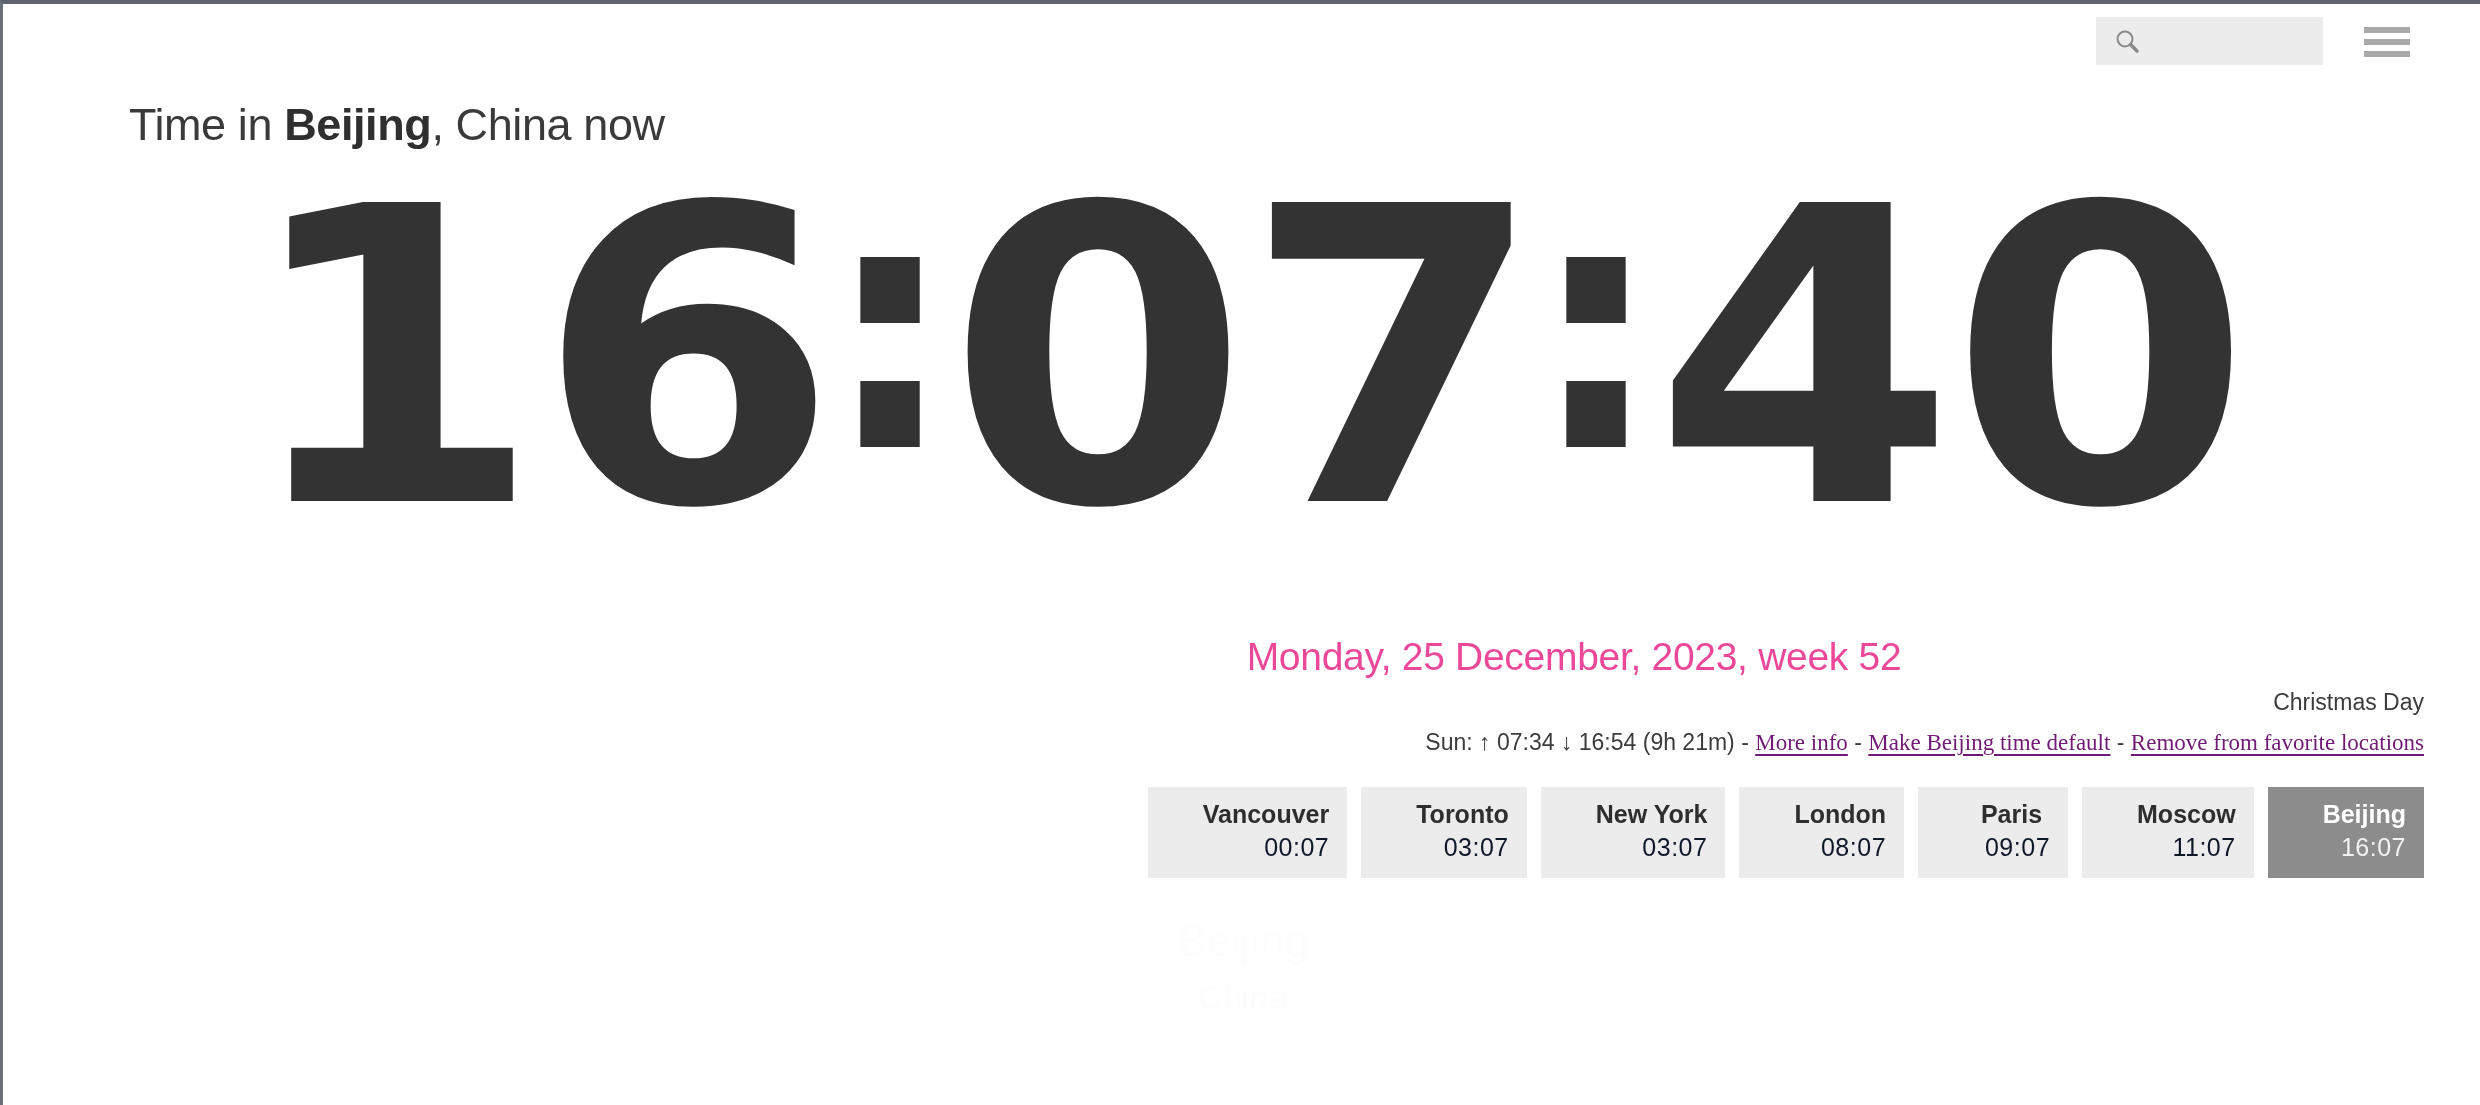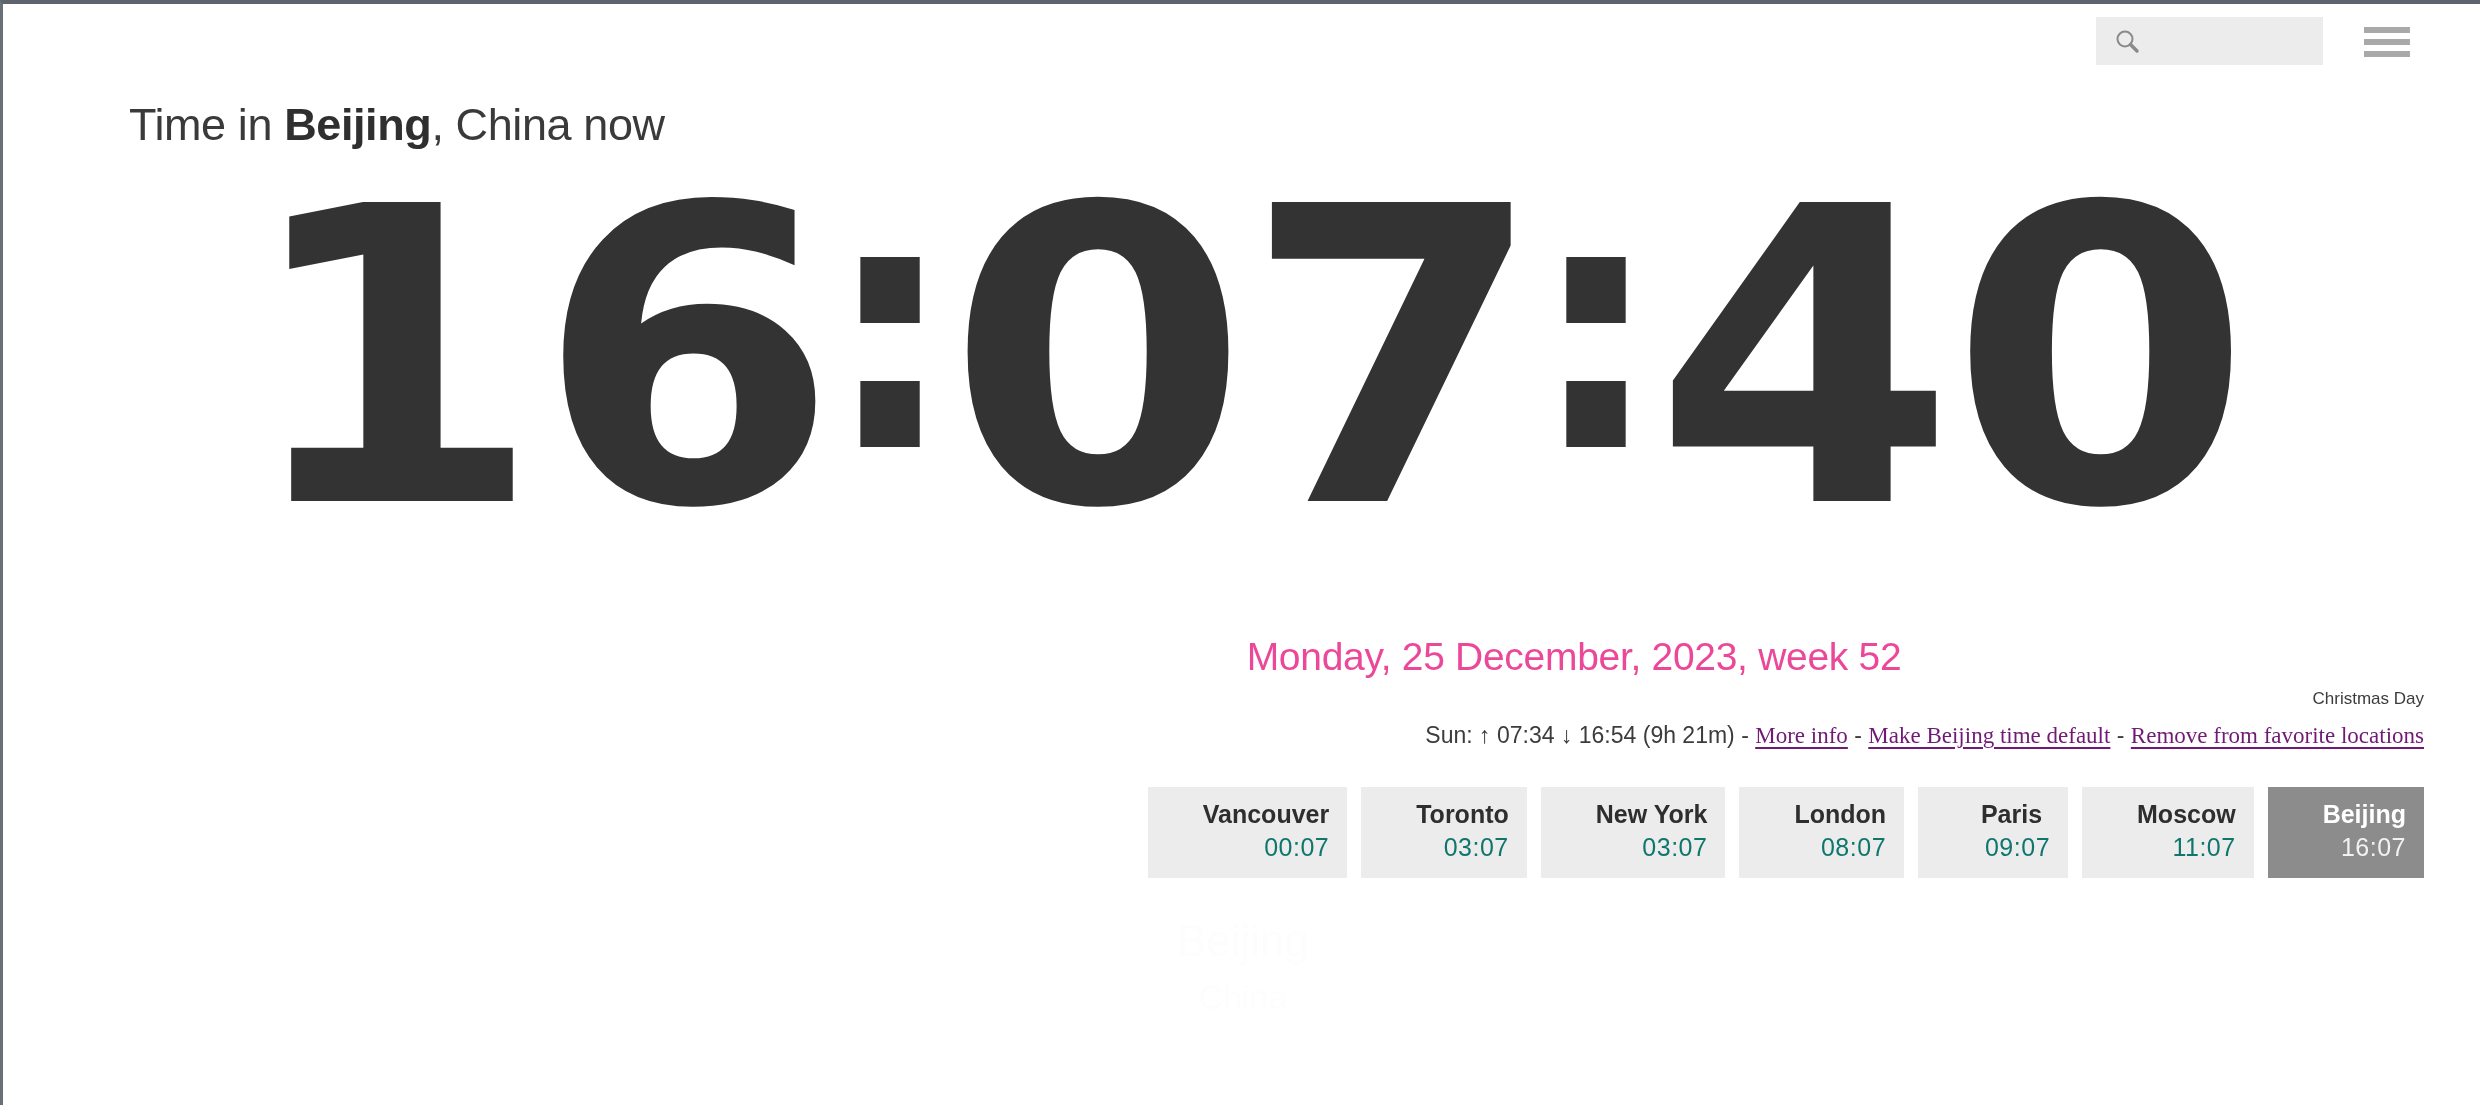--- a/index.html
+++ b/index.html
@@ -151,21 +151,21 @@
   }
   .date-line {
     font-size: 39px;
     font-weight: 300;
     color: #ec4899;
     letter-spacing: -0.3px;
     line-height: 1.1;
     text-align: center;
   }
   .holiday-line {
-    font-size: 17px;
+    font-size: 23px;
     font-weight: 300;
     color: #3c3c3c;
     margin-top: 10px;
   }
   .sun-line {
     font-size: 23px;
     font-weight: 300;
     color: #3c3c3c;
     margin-top: 13px;
     white-space: nowrap;
@@ -200,21 +200,21 @@
     color: #2e2e2e;
     text-align: center;
     line-height: 1.25;
     white-space: nowrap;
     margin-left: 37px;
   }
   .city.active .city-name { color: #ffffff; }
   .city-time {
     font-size: 25px;
     font-weight: 300;
-    color: #0f766e;
+    color: #0f172a;
     line-height: 1.25;
     margin-top: 2px;
     letter-spacing: 0.5px;
   }
   .city.active .city-time { color: #f2f2f2; }
 
   
   .ghost {
     position: absolute;
     left: 0;

